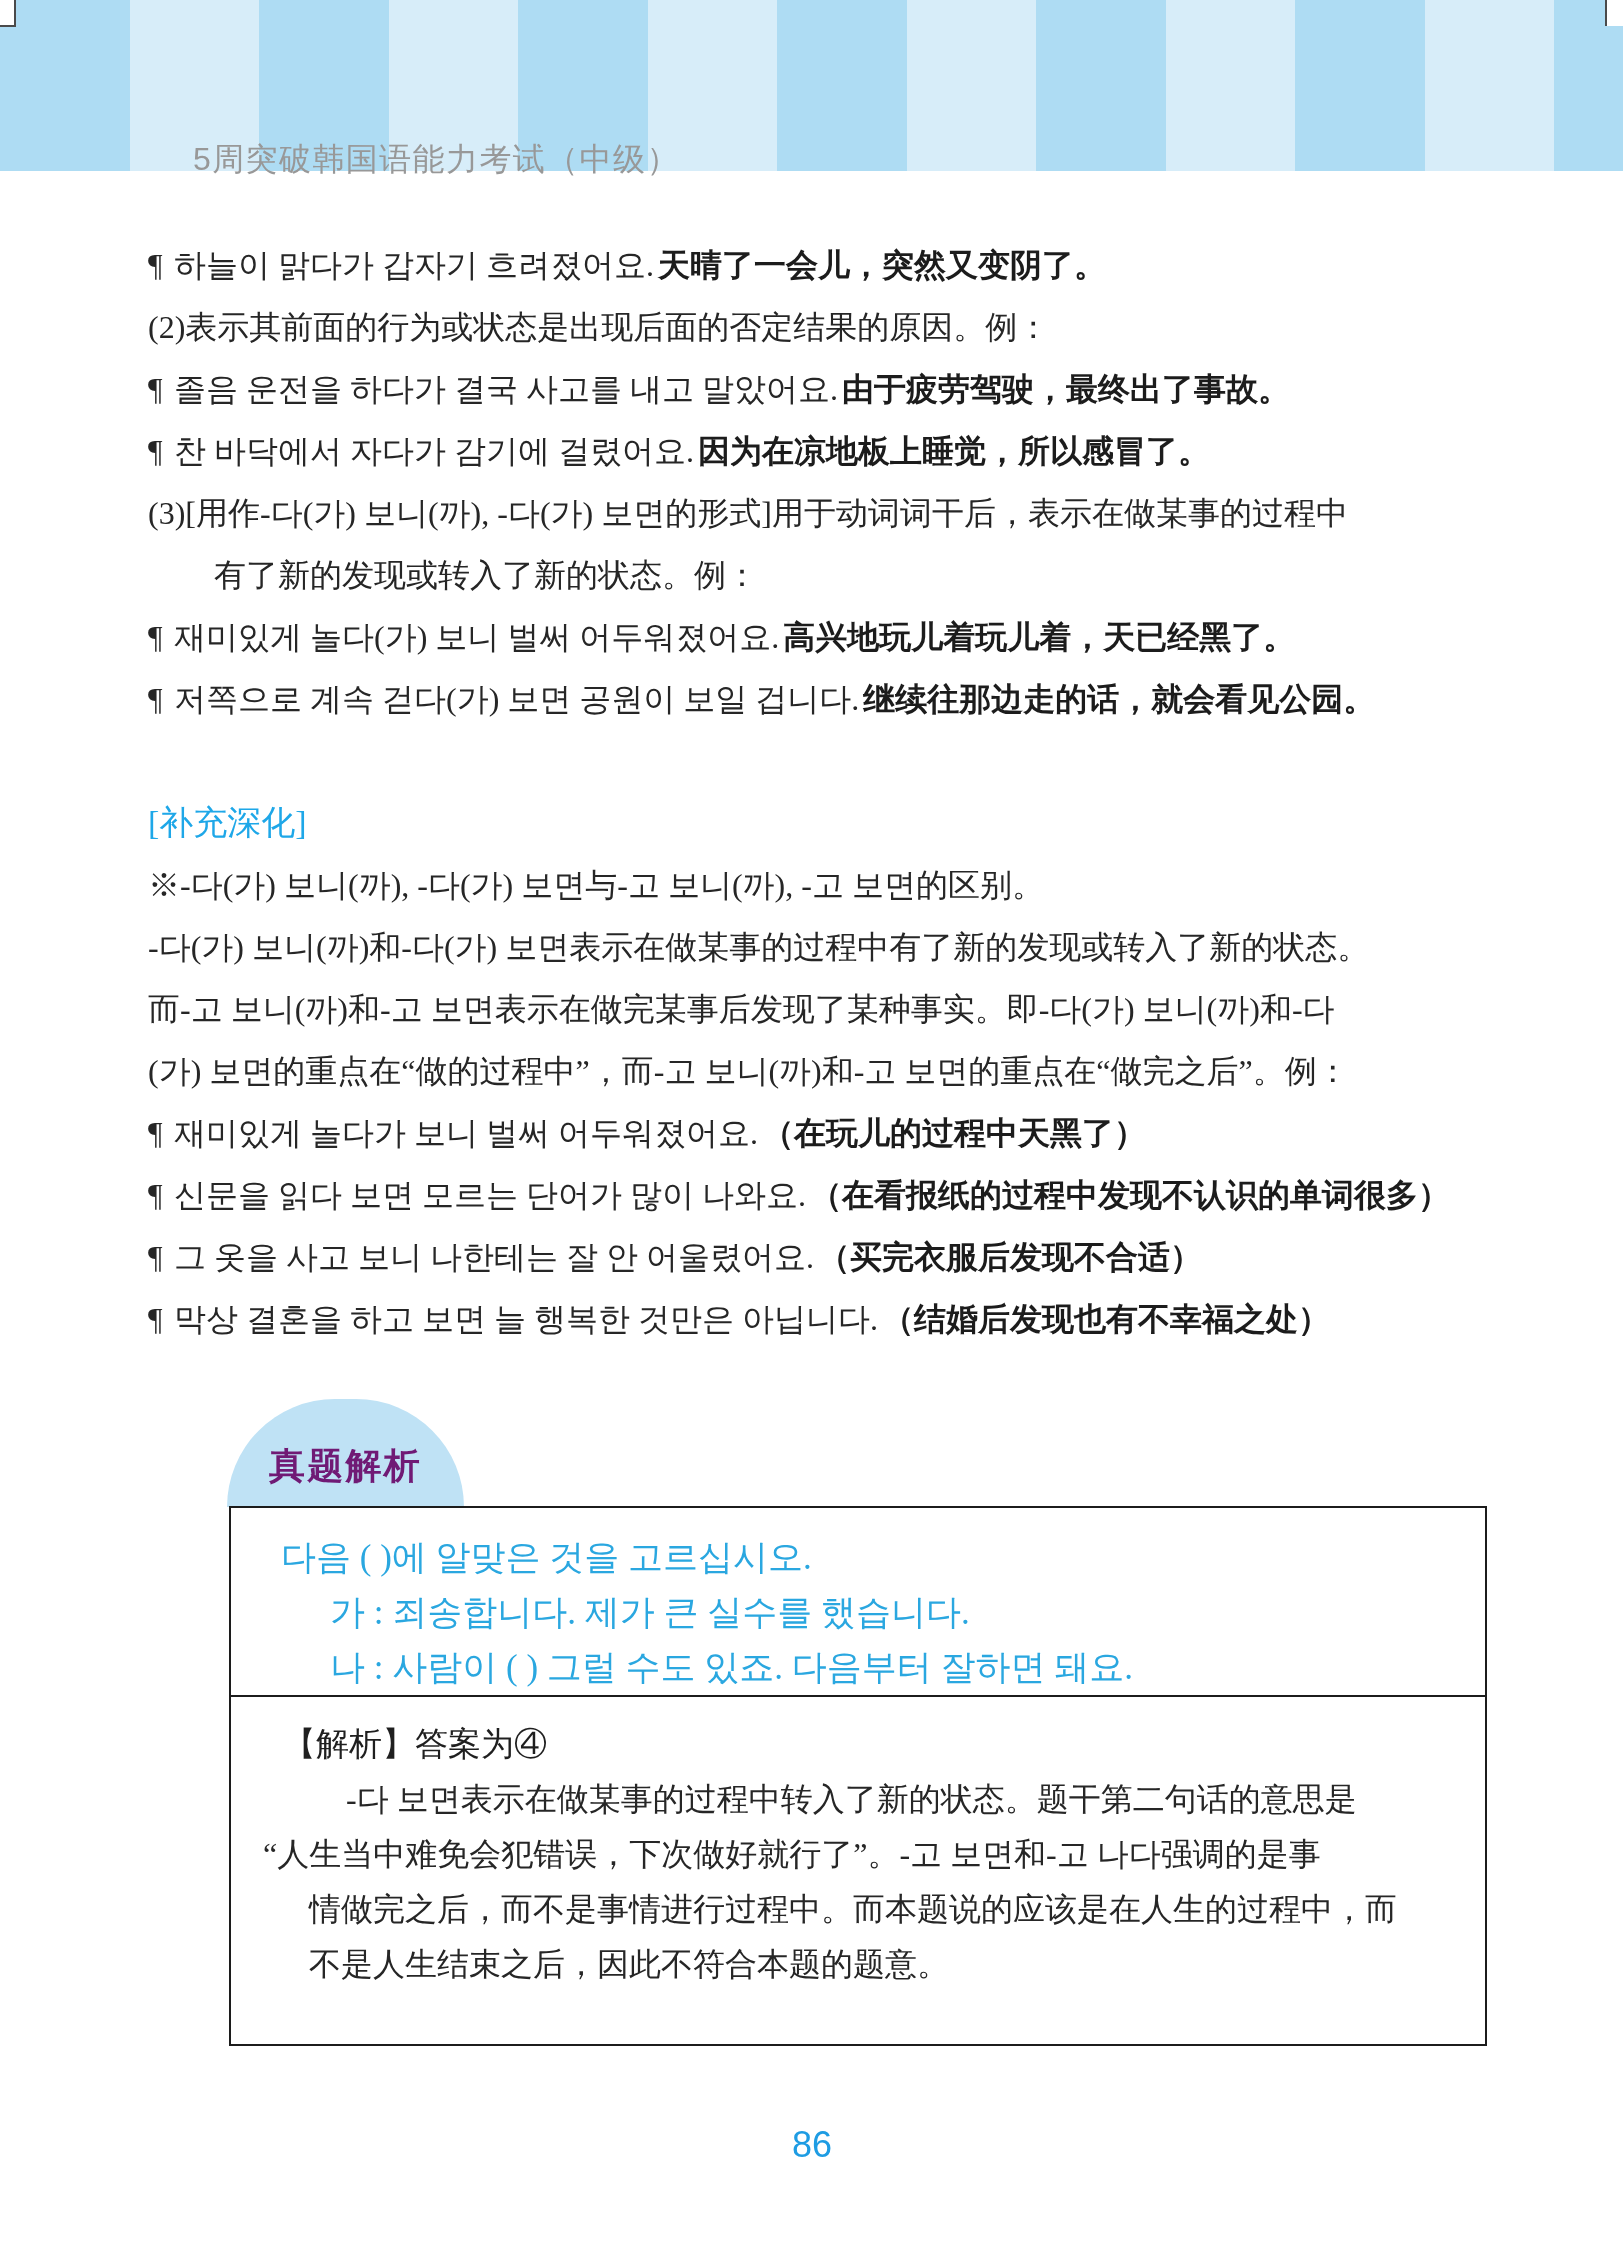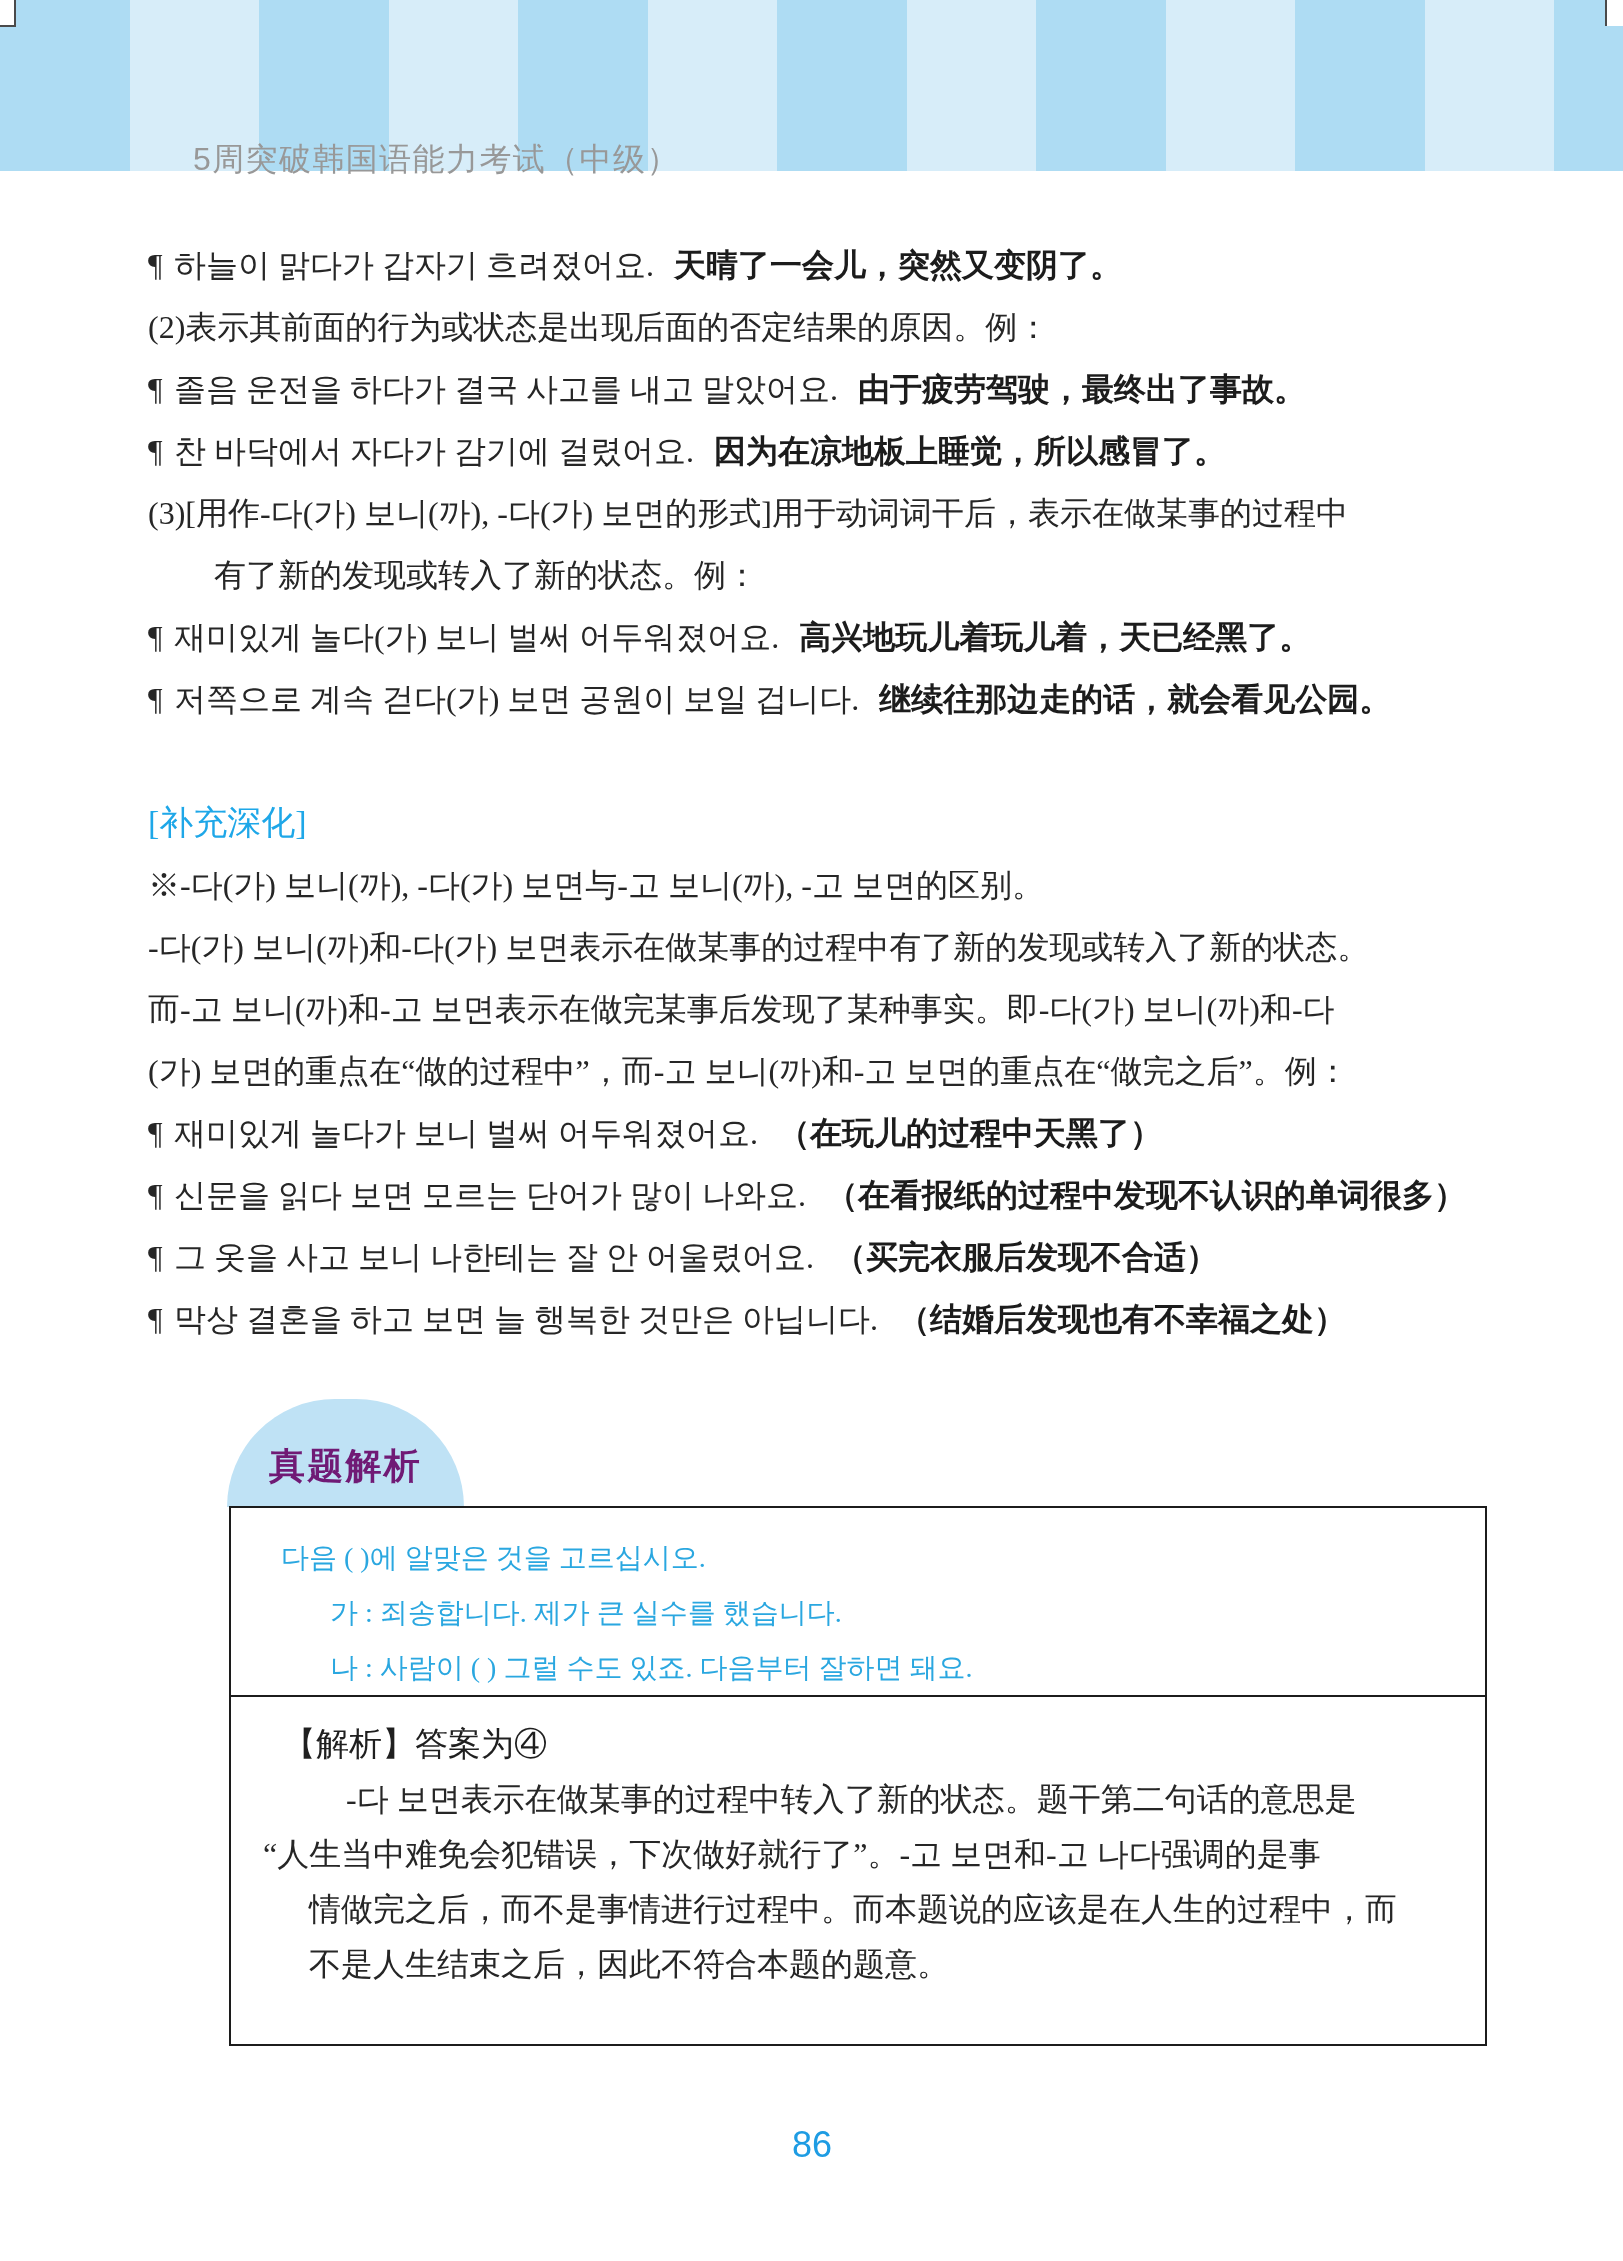--- a/index.html
+++ b/index.html
@@ -24,21 +24,21 @@
   .corner-tr{
     position:absolute;right:0;top:0;width:17.3px;height:26px;background:#ffffff;
     border-left:2.2px solid #4a4a4a;
   }
   
   .body-text{position:absolute;left:148px;top:234px;width:1331px;}
   .bline{height:62px;line-height:62px;font-size:32px;white-space:nowrap;}
   .pil{margin-right:11.5px;}
   .zh{
     font-family:"Liberation Sans","DejaVu Sans",sans-serif;font-weight:700;
-    font-size:32px;margin-left:20px;color:#1c1c1c;
+    font-size:32px;margin-left:4px;color:#1c1c1c;
   }
   .indent{padding-left:66px;}
   .sup-title{
     margin-top:62px;height:62px;line-height:62px;
     font-family:Liberation Serif, serif;
     font-size:34px;color:#1ea7e8;white-space:nowrap;
   }
   
   .badge-dome{
     position:absolute;left:227px;top:1399px;width:237px;height:108px;
@@ -48,21 +48,21 @@
   .badge-text{
     font-family:"Liberation Sans","DejaVu Sans",sans-serif;font-weight:700;
     font-size:36px;color:#701a75;letter-spacing:2.2px;padding-bottom:16px;white-space:nowrap;
   }
   
   .exam-box{
     position:absolute;left:229px;top:1506px;width:1258px;height:540px;
     border:2.9px solid #1c1c1c;box-sizing:border-box;background:#ffffff;
   }
   .q-section{padding-top:21.6px;}
-  .q-line{height:55px;line-height:55px;font-size:28px;color:#2aa7e0;white-space:nowrap;}
+  .q-line{height:55px;line-height:55px;font-size:35px;color:#2aa7e0;white-space:nowrap;}
   .q-prompt{padding-left:50px;}
   .q-dialog{padding-left:99px;}
   .q-options{padding-left:101px;display:flex;gap:81px;}
   .divider{border-top:2.2px solid #1c1c1c;}
   .a-section{padding-top:20px;}
   .a-heading{height:55px;line-height:55px;font-size:33px;padding-left:52px;color:#1f1f1f;white-space:nowrap;}
   .a-line{height:55px;line-height:55px;font-size:32px;padding-left:78px;color:#262626;white-space:nowrap;}
   .a-first{padding-left:115px;}
   .a-quote{padding-left:32px;}
   

